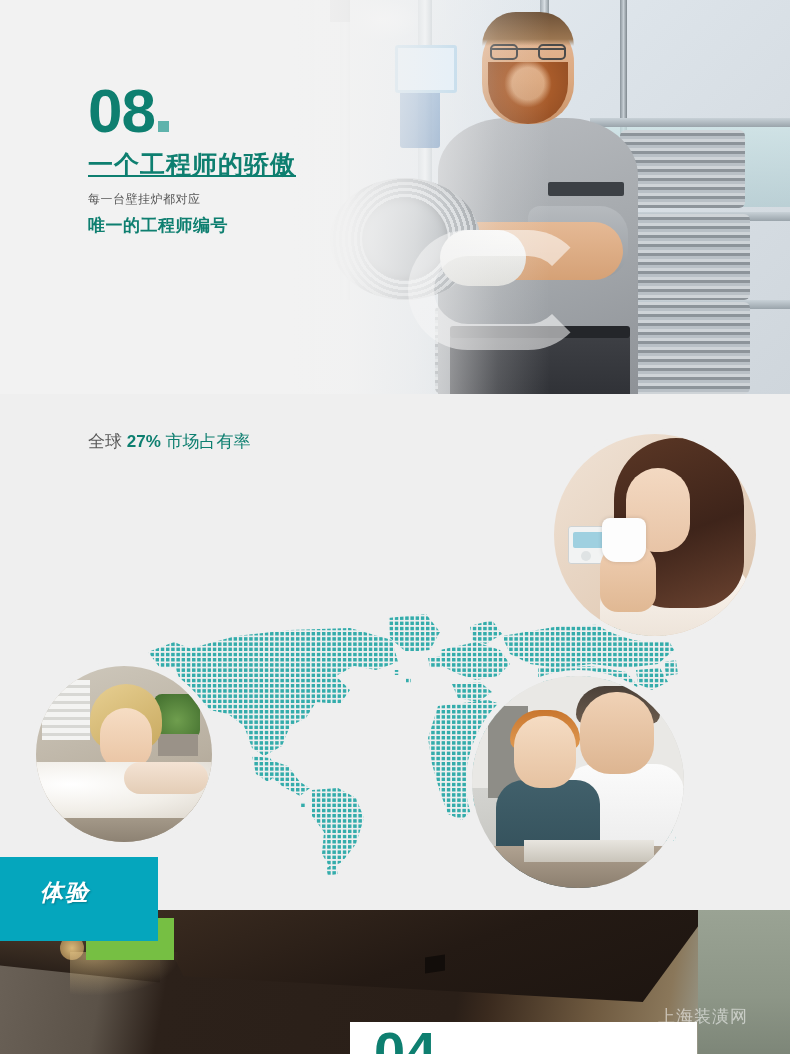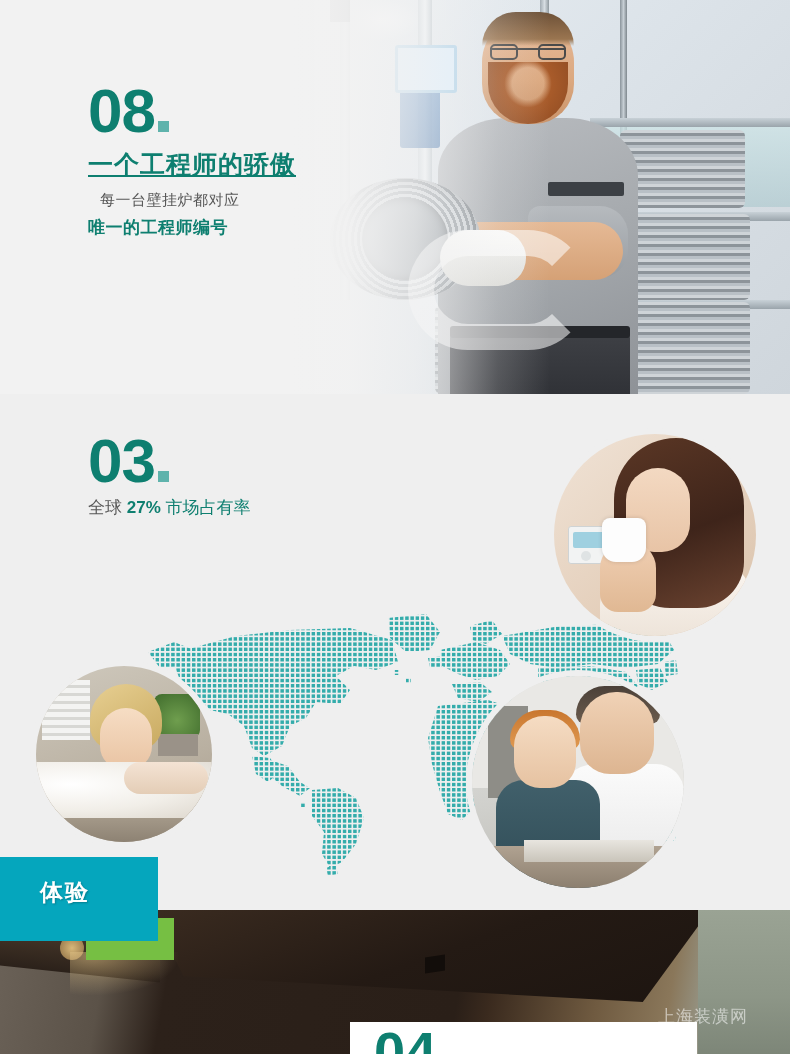--- a/index.html
+++ b/index.html
@@ -132,21 +132,21 @@
   
   .num {
     font-size: 62px; font-weight: bold; color: #0e7f70;
     letter-spacing: -1px; line-height: 1; position: relative; display:inline-block;
   }
   .num .dot {
     display:inline-block; width: 11px; height: 11px; background:#5fb3ac;
     margin-left: 3px; vertical-align: baseline;
   }
   .head-cn { font-size: 25px; font-weight: bold; color: #0e7f70; letter-spacing: 1px; }
-  .sub-gray { font-size: 15px; color: #575757; letter-spacing: .5px; margin-left: 12px; }
+  .sub-gray { font-size: 12px; color: #575757; letter-spacing: .5px; }
   .sub-teal { font-size: 17px; font-weight: bold; color: #0e7f70; letter-spacing: .5px; }
 
   #s02-text { position:absolute; left: 88px; top: 80px; z-index: 5; }
   #s02-text .num { margin-bottom: 6px; }
   #s02-text .head-cn { display:block; margin-bottom: 10px; text-decoration: underline; }
   #s02-text .sub-gray { display:block; margin-bottom: 6px; }
   #s02-text .sub-teal { display:block; }
 
   
   #section-03 {
@@ -225,21 +225,21 @@
   #photo-family .boy-shirt { position:absolute; left: 24px; top: 104px; width: 104px; height: 108px;
     background: linear-gradient(180deg,#41606b,#2f4b55); border-radius: 28px 24px 0 0; }
   #photo-family .table { position:absolute; left: 0; bottom: 0; width: 212px; height: 42px;
     background: linear-gradient(180deg,#b0a291,#8c7f6f); }
   #photo-family .book { position:absolute; left: 52px; bottom: 26px; width: 130px; height: 22px;
     background: linear-gradient(180deg,#e8e5df,#c9c4ba); }
 
   
   #experience-tab {
     position:absolute; left: 0; top: 857px; width: 158px; height: 84px;
-    background: #05a6bd; z-index: 12;
+    background: #05a6bd; z-index: 12; font-style: italic;
   }
   #experience-tab .label {
     position:absolute; left: 40px; top: 20px;
     font-size: 23px; font-weight: bold; color: #ffffff;
     text-shadow: 1px 1px 2px rgba(0,0,0,.25); letter-spacing: 2px;
   }
   #green-accent {
     position:absolute; left: 86px; top: 918px; width: 88px; height: 42px;
     background: #76bf43; z-index: 11;
   }
@@ -356,21 +356,20 @@
       <div class="num"><span>08</span><span class="dot"></span></div>
       <span class="head-cn">一个工程师的骄傲</span>
       <span class="sub-gray">每一台壁挂炉都对应</span>
       <span class="sub-teal">唯一的工程师编号</span>
     </div>
   </div>
 
   <div id="section-03">
 
     <div id="s03-text">
-      <div class="num"><span>03</span><span class="dot"></span></div>
       <span class="stat"><span>全球</span> <span class="pct">27%</span> <span class="tail">市场占有率</span></span>
     </div>
 
     <div id="world-map">
       <svg viewBox="0 0 540 270" preserveAspectRatio="none" aria-hidden="true">
         <defs>
           <pattern id="dots" width="5.2" height="5.2" patternUnits="userSpaceOnUse">
             <rect x="0" y="0" width="3.5" height="3.5" fill="#2aa9a8"></rect>
           </pattern>
           <mask id="landmask">

